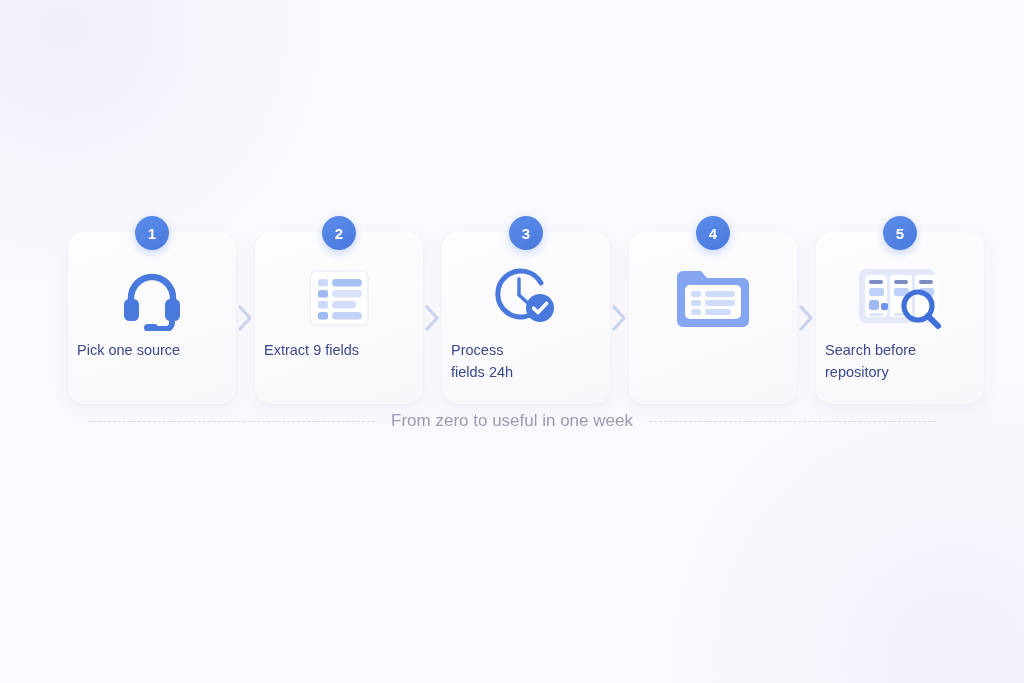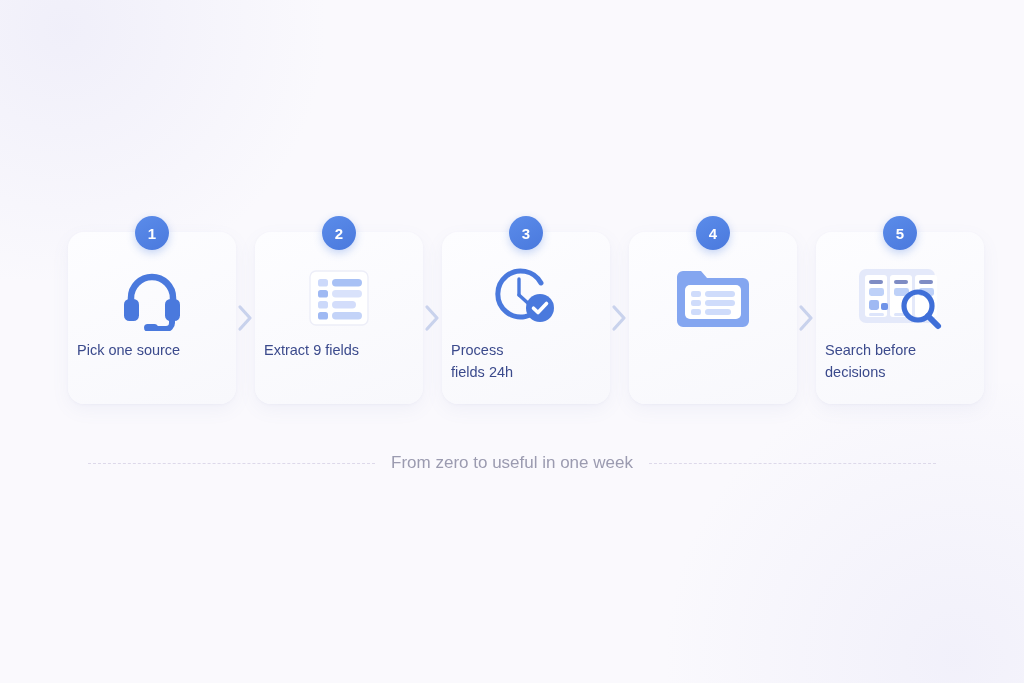--- a/index.html
+++ b/index.html
@@ -109,21 +109,21 @@
     font-size: 14.5px;
     line-height: 1.55;
     font-weight: 400;
     white-space: pre-line;
   }
 
   
   .caption-row {
     position: absolute;
     left: 88px;
-    top: 447px;
+    top: 405px;
     width: 848px;
     height: 32px;
     display: flex;
     align-items: center;
     gap: 16px;
   }
   .dash-line {
     flex: 1 1 auto;
     height: 1px;
     border-top: 1px dashed #ddd9ea;
@@ -249,21 +249,21 @@
           <rect x="65" y="26" width="15" height="8" rx="2.4" fill="#bed1f8"></rect>
           <rect x="15" y="38" width="10" height="10" rx="2.4" fill="#9fb9f3"></rect>
           <rect x="27" y="41" width="7" height="7" rx="2" fill="#6f93e8"></rect>
           <rect x="15" y="51" width="15" height="3" rx="1.5" fill="#dde5fb"></rect>
           <rect x="40" y="51" width="15" height="3" rx="1.5" fill="#dde5fb"></rect>
           <circle cx="64" cy="44" r="14" fill="none" stroke="#3f6fd8" stroke-width="5.2"></circle>
           <path d="M74 54 L84 64" fill="none" stroke="#3f6fd8" stroke-width="6" stroke-linecap="round"></path>
         </svg>
       </div>
       <div class="card-label">Search before
-decisions</div>
+repository</div>
     </div>
 
   </div>
 
   <div class="caption-row">
     <div class="dash-line"></div>
     <div class="caption-text">From zero to useful in one week</div>
     <div class="dash-line"></div>
   </div>
 

